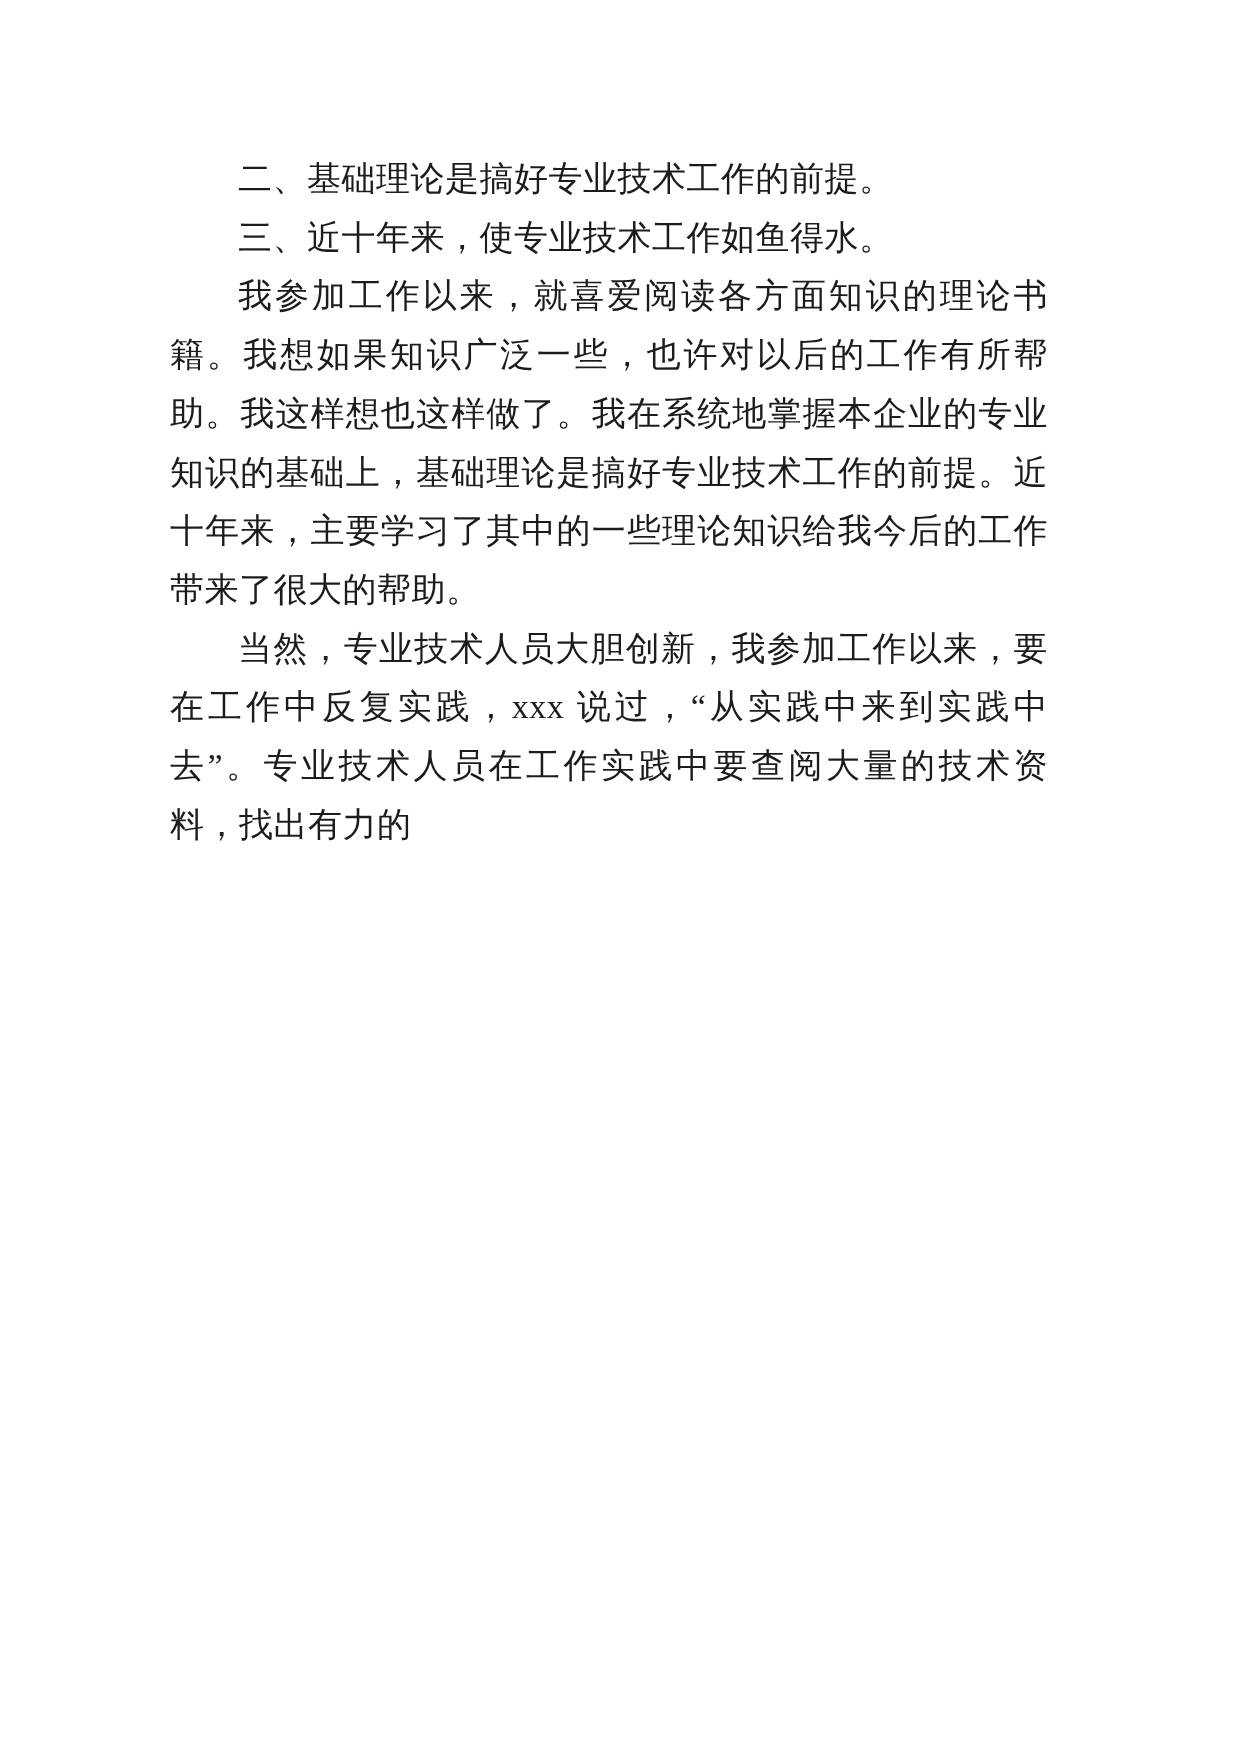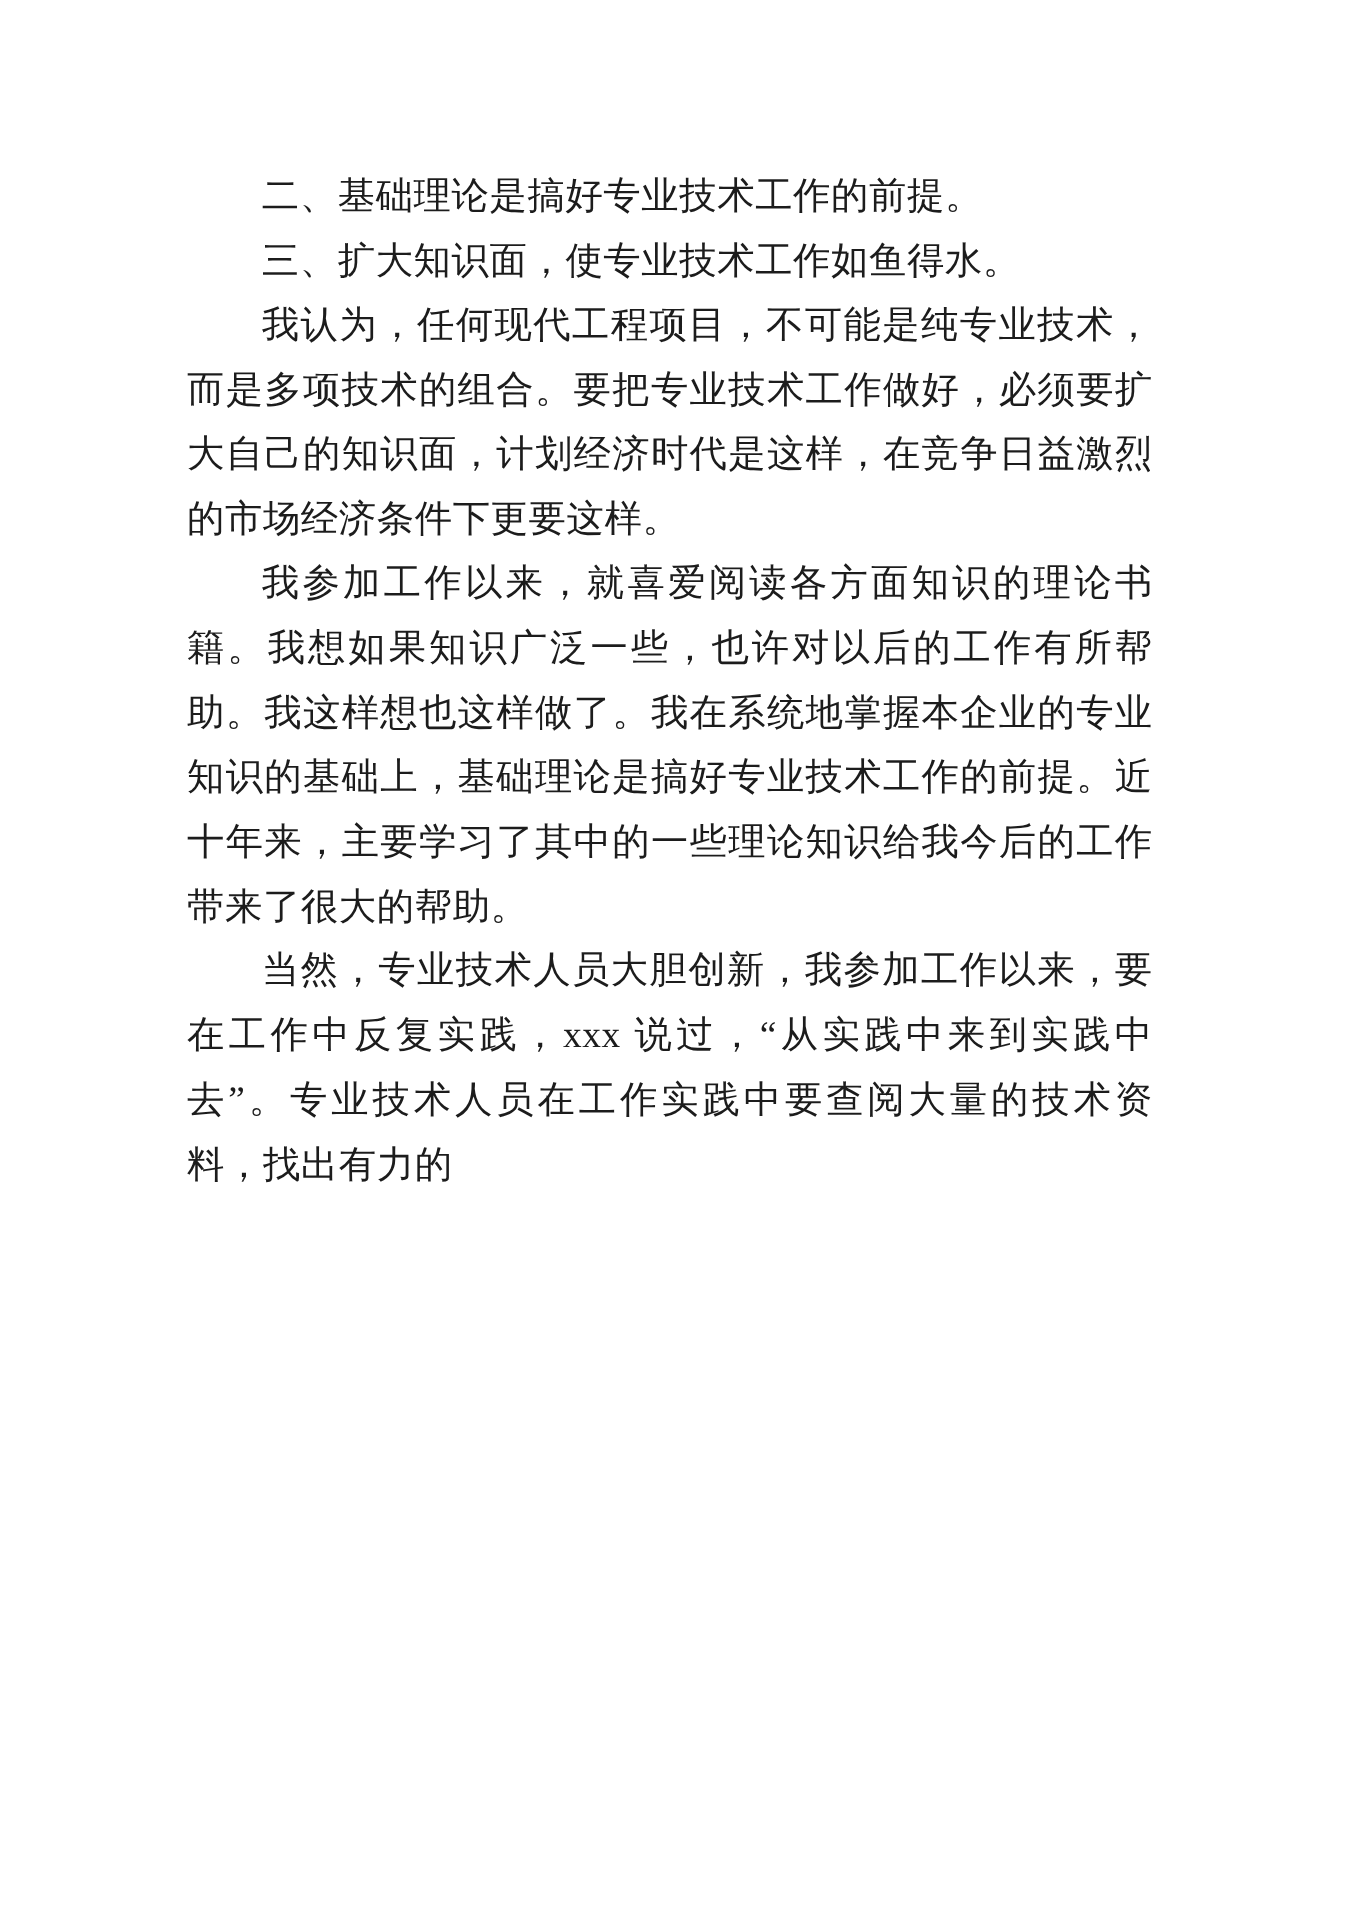--- a/index.html
+++ b/index.html
@@ -31,18 +31,17 @@
     padding: 0;
     text-indent: 2em;
   }
 </style>
 </head>
 <body>
 
 <div class="page">
   <div class="doc-body">
       <p>二、基础理论是搞好专业技术工作的前提。</p>
-      <p>三、扩大知识面，使专业技术工作如鱼得水。</p>
-      <p>我认为，任何现代工程项目，不可能是纯专业技术，而是多项技术的组合。要把专业技术工作做好，必须要扩大自己的知识面，计划经济时代是这样，在竞争日益激烈的市场经济条件下更要这样。</p>
+      <p>三、近十年来，使专业技术工作如鱼得水。</p>
       <p>我参加工作以来，就喜爱阅读各方面知识的理论书籍。我想如果知识广泛一些，也许对以后的工作有所帮助。我这样想也这样做了。我在系统地掌握本企业的专业知识的基础上，基础理论是搞好专业技术工作的前提。近十年来，主要学习了其中的一些理论知识给我今后的工作带来了很大的帮助。</p>
       <p>当然，专业技术人员大胆创新，我参加工作以来，要在工作中反复实践，xxx 说过，“从实践中来到实践中去”。专业技术人员在工作实践中要查阅大量的技术资料，找出有力的</p>
     </div>
 </div>
 
 </body></html>

